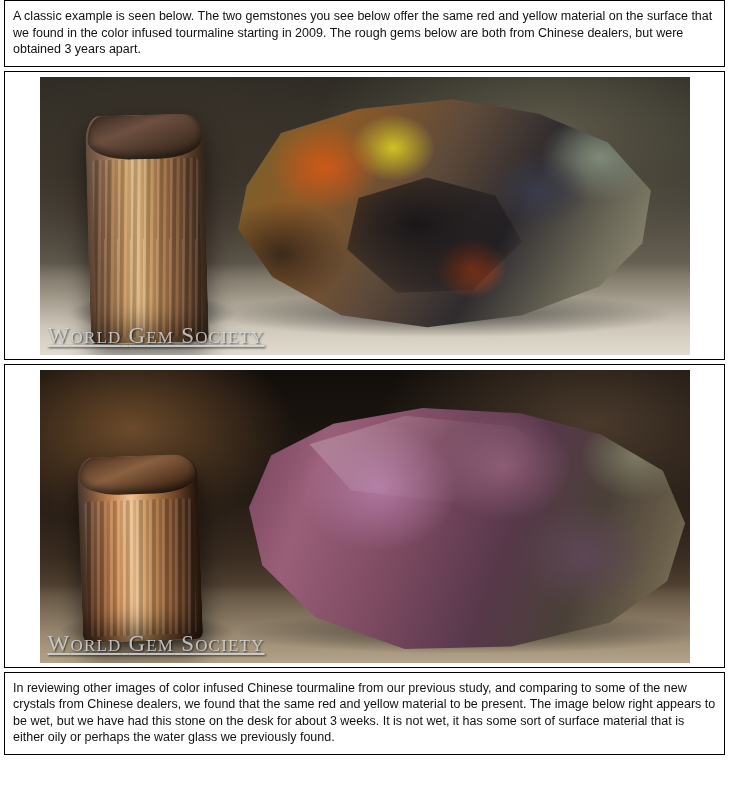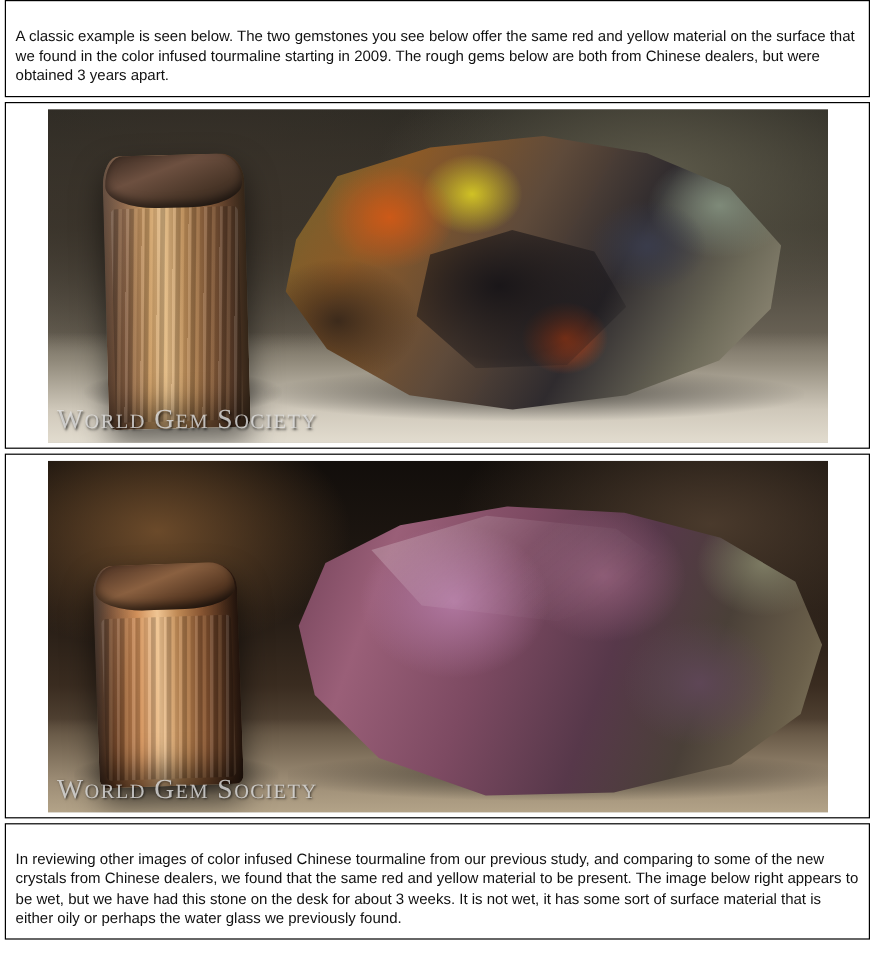--- a/index.html
+++ b/index.html
@@ -15,21 +15,21 @@
   .page {
     width: 729px;
     box-sizing: border-box;
   }
   .block {
     border: 1px solid #000000;
     margin: 0 4px 4px 4px;
     box-sizing: border-box;
   }
   .text-block {
-    padding: 21px 8px 8px 8px;
+    padding: 7px 8px 8px 8px;
     font-size: 12.5px;
     line-height: 16.5px;
     color: #111111;
   }
   .image-block {
     padding: 5px 4px 4px 4px;
   }
   .photo {
     position: relative;
     width: 650px;
@@ -43,20 +43,21 @@
   .watermark {
     position: absolute;
     left: 8px;
     bottom: 6px;
     font-family: "Liberation Serif", serif;
     font-size: 23px;
     letter-spacing: 1.2px;
     color: rgba(225,225,225,0.80);
     text-shadow: 1px 1px 2px rgba(0,0,0,0.65);
     white-space: nowrap;
+    text-decoration: underline;
   }
   .watermark .small {
     font-size: 17px;
   }
 
   
   .bg1 {
     position: absolute;
     inset: 0;
     background:

